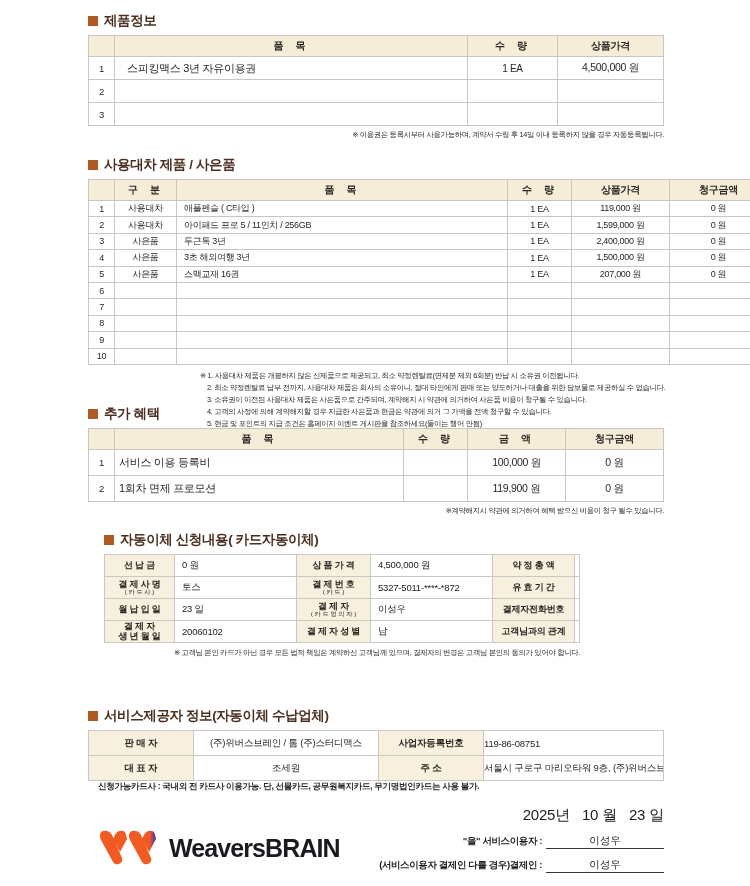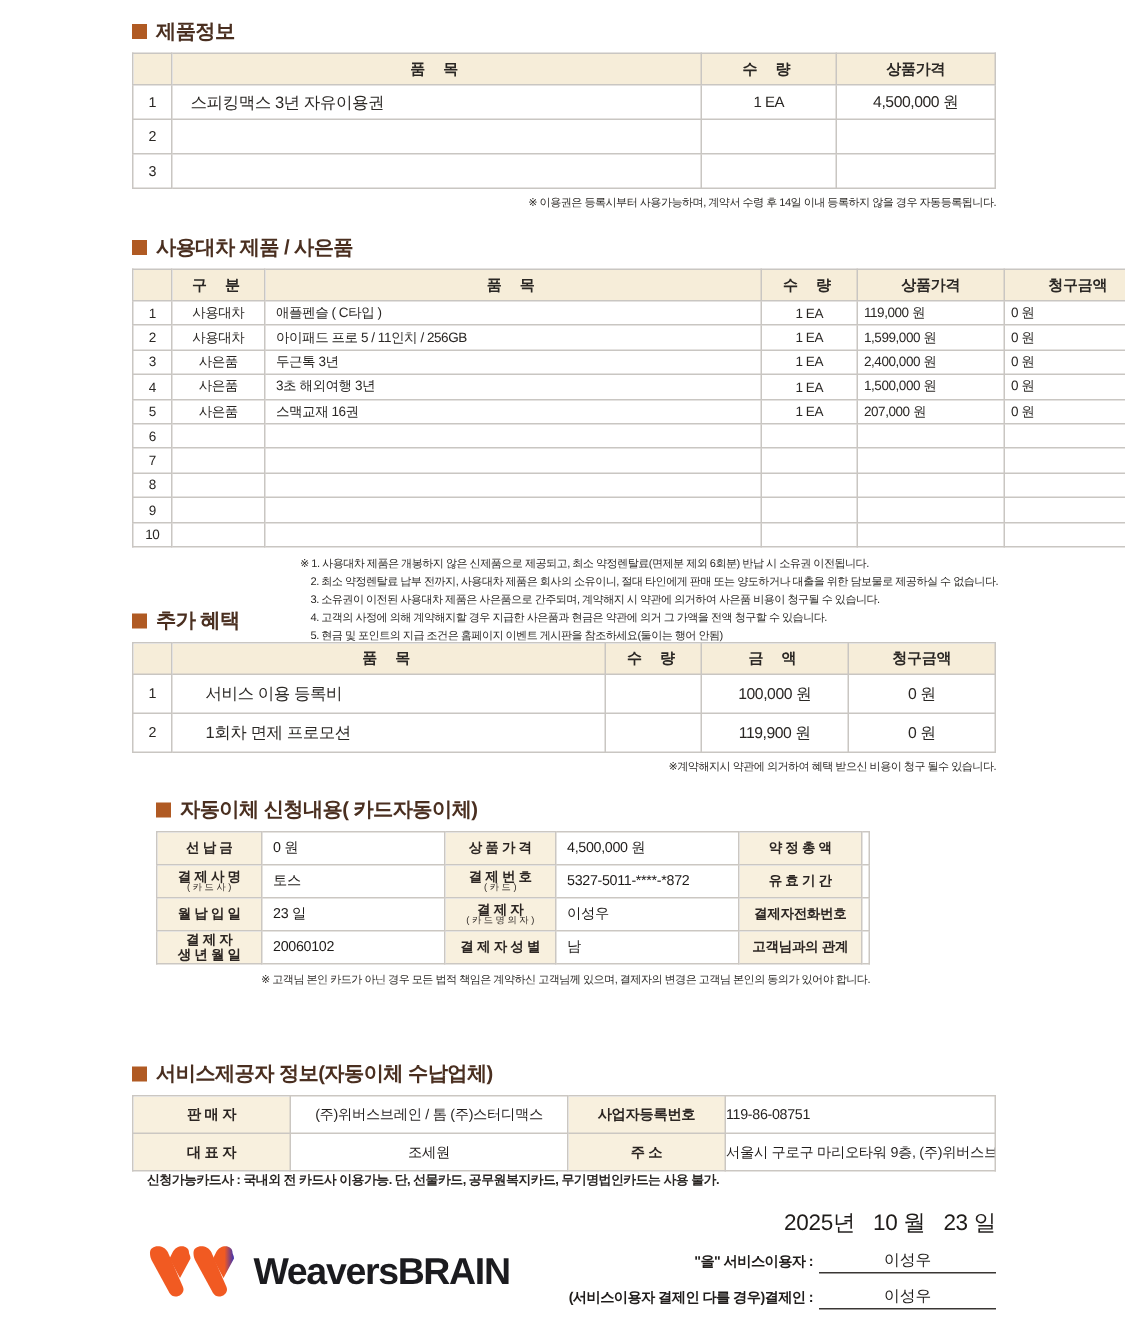--- a/index.html
+++ b/index.html
@@ -73,37 +73,37 @@
     background:#f6edd9;
     font-weight:bold;
     text-align:center;
     height:20px;
     font-size:10px;
     letter-spacing:3px;
     font-family:Liberation Mono, monospace;
   }
   table.doc thead th.tight{letter-spacing:-0.2px;}
   .ctr{text-align:center;}
-  .rgt{text-align:left;}
+  .rgt{text-align:center;}
   .idx{text-align:center;font-size:9px;color:#3a3734;}
 
   
   #tbl-product td{height:22px;}
   #tbl-product td.name{font-size:11px;padding-left:12px;}
   #tbl-product td.qty{font-size:10px;}
   #tbl-product td.price{font-size:10.5px;text-align:center;}
 
   
   #tbl-rental td{height:15.4px;font-size:9px;}
   #tbl-rental td.nm{padding-left:7px;}
   #tbl-rental td.gubun{text-align:center;}
 
   
   #tbl-benefit td{height:25px;}
-  #tbl-benefit td.name{font-size:11px;padding-left:22px;}
+  #tbl-benefit td.name{font-size:11px;padding-left:4px;}
   #tbl-benefit td.amt{font-size:10.5px;text-align:center;}
 
   
   .note{
     font-size:7.4px;
     color:#2b2825;
     text-align:right;
     letter-spacing:-0.35px;
     margin-top:3px;
     line-height:1.5;

